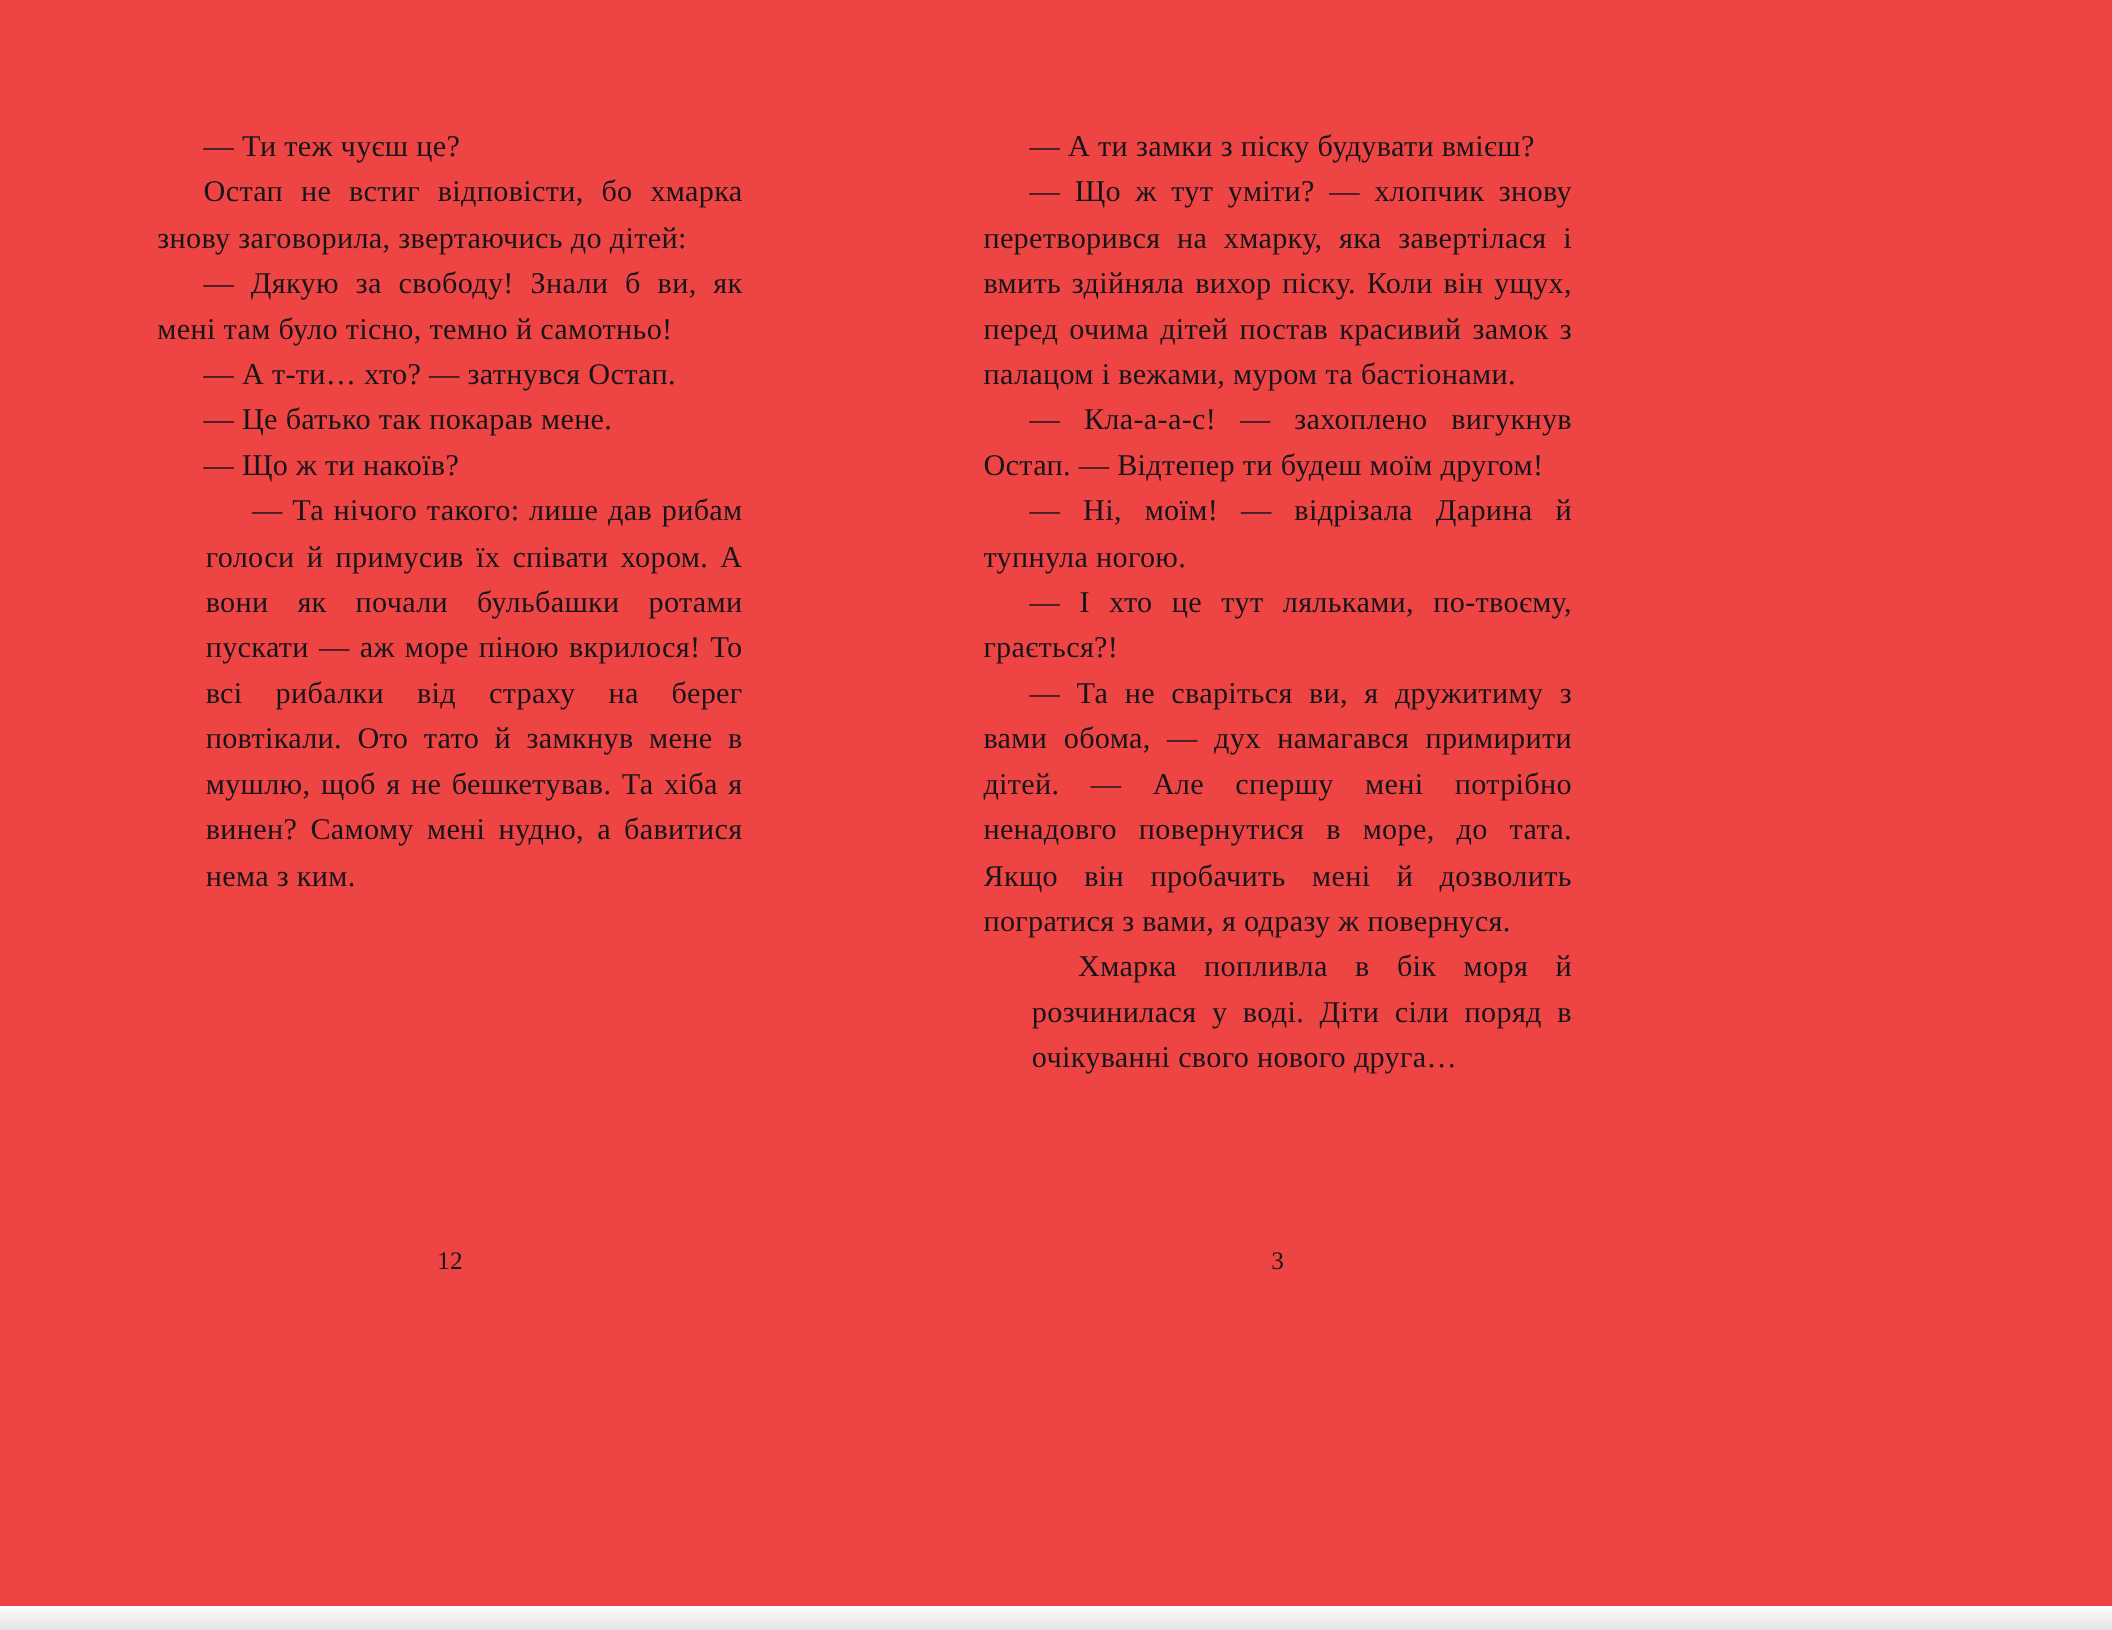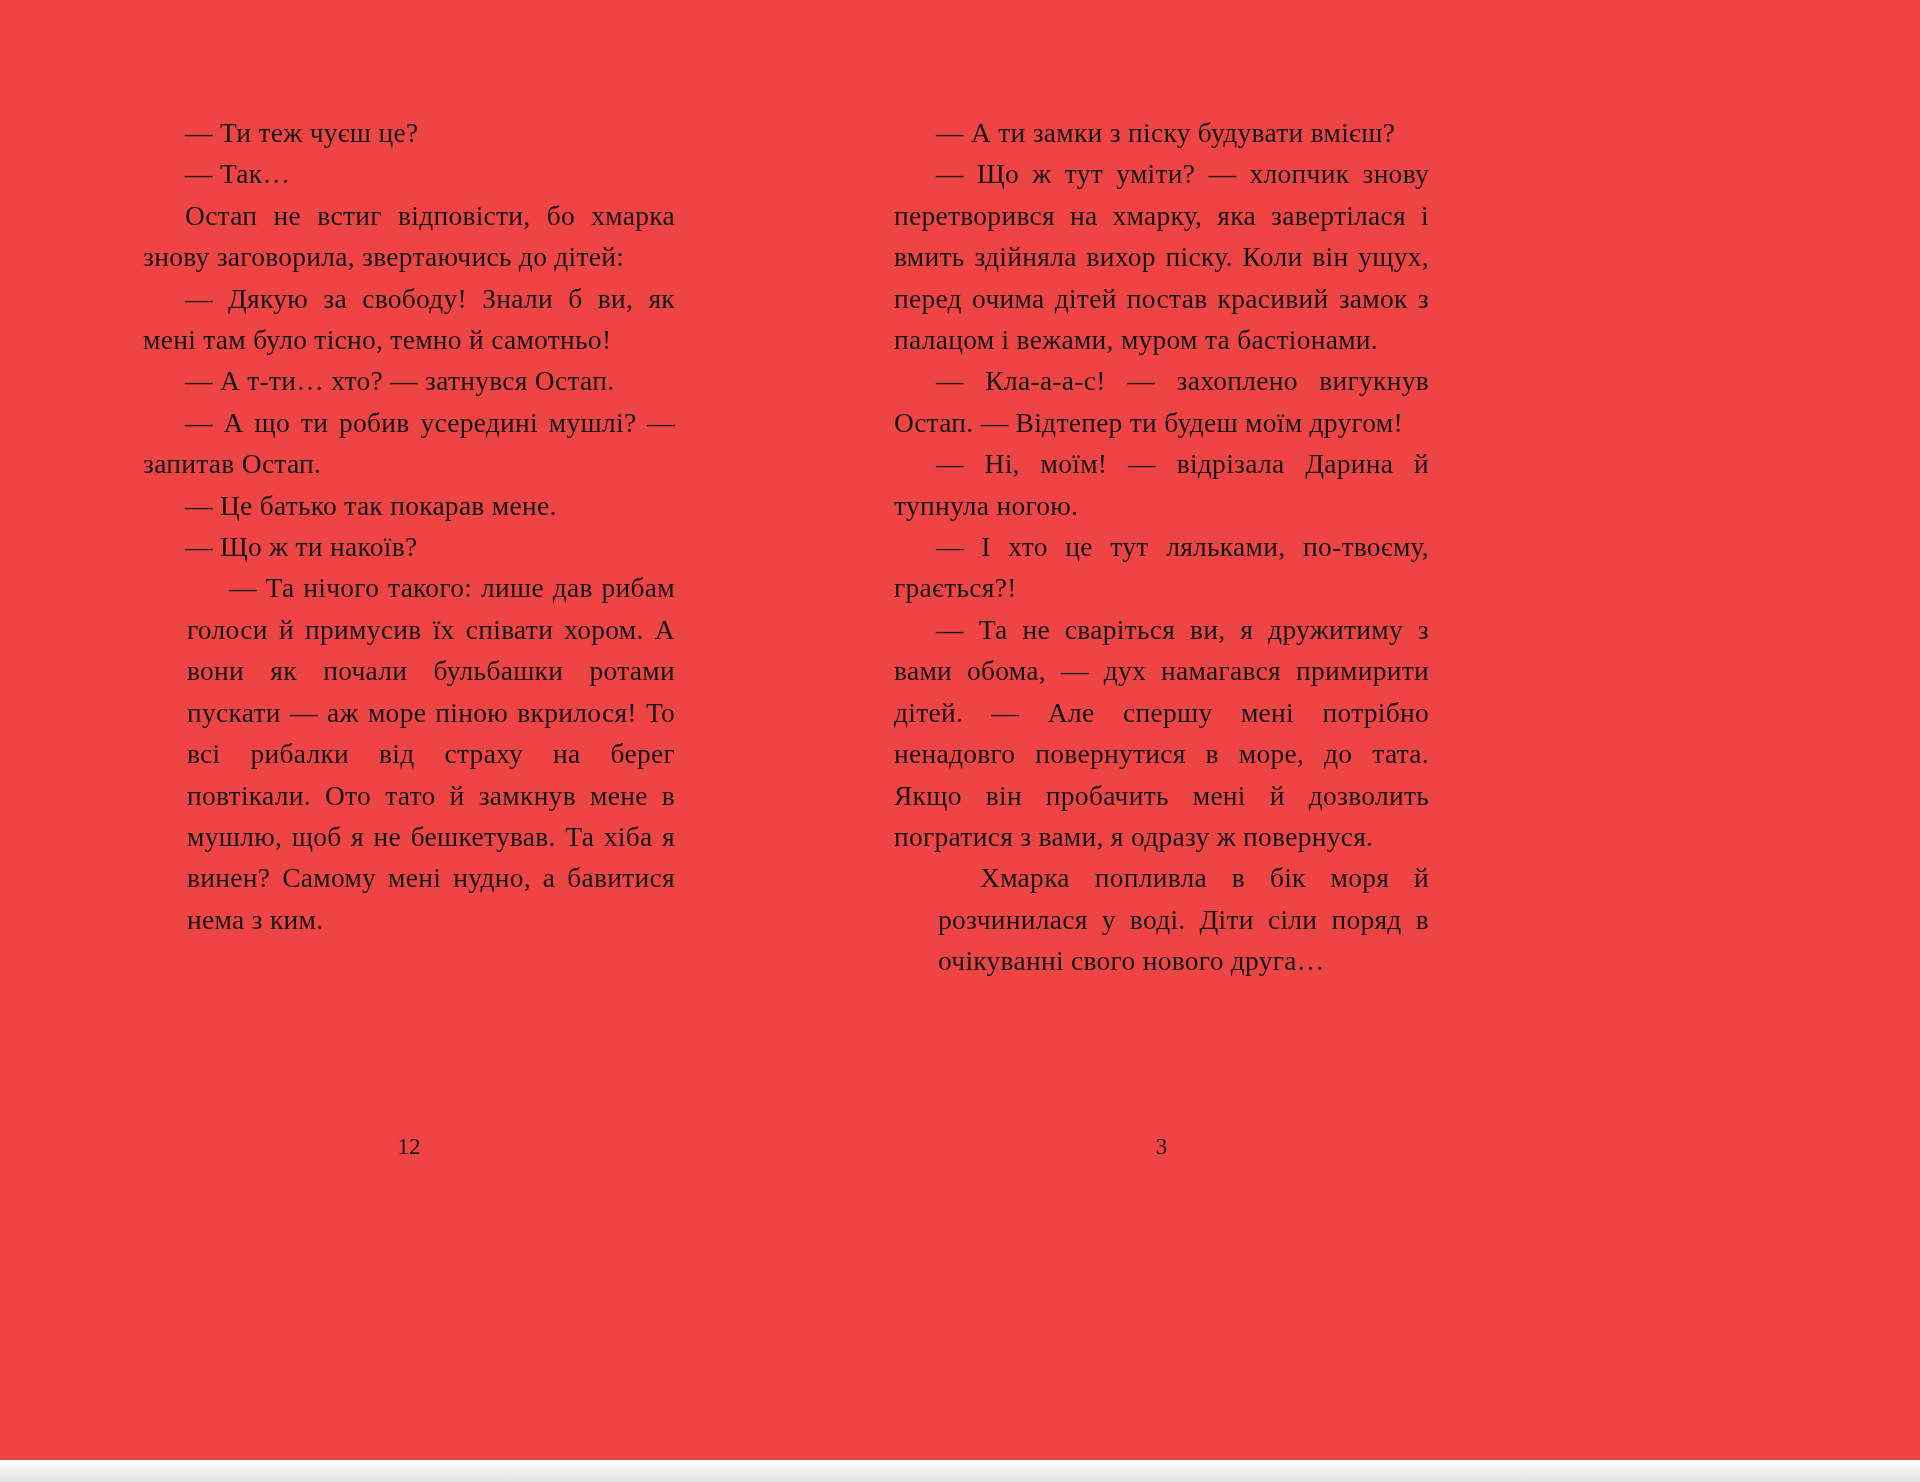--- a/index.html
+++ b/index.html
@@ -90,25 +90,23 @@
   }
 </style>
 </head>
 <body>
 
 <div id="spread">
 
   <div class="page" id="page-left">
     <div class="textblock" id="col-left">
       <p class="para">— Ти теж чуєш це?</p>
-      <p class="para">— Так…</p>
       <p class="para">Остап не встиг відповісти, бо хмарка знову заговорила, звертаючись до дітей:</p>
       <p class="para">— Дякую за свободу! Знали б ви, як мені там було тісно, темно й самотньо!</p>
       <p class="para">— А т-ти… хто? — затнувся Остап.</p>
-      <p class="para">— А що ти робив усередині мушлі? — запитав Остап.</p>
       <p class="para">— Це батько так покарав мене.</p>
       <p class="para">— Що ж ти накоїв?</p>
       <p class="para">— Та нічого такого: лише дав рибам голоси й примусив їх співати хором. А вони як почали бульбашки ротами пускати — аж море піною вкрилося! То всі рибалки від страху на берег повтікали. Ото тато й замкнув мене в мушлю, щоб я не бешкетував. Та хіба я винен? Самому мені нудно, а бавитися нема з ким.</p>
     </div>
     <div class="folio" id="folio-left">12</div>
   </div>
 
   <div class="page" id="page-right">
     <div class="textblock" id="col-right">
       <p class="para">— А ти замки з піску будувати вмієш?</p>

